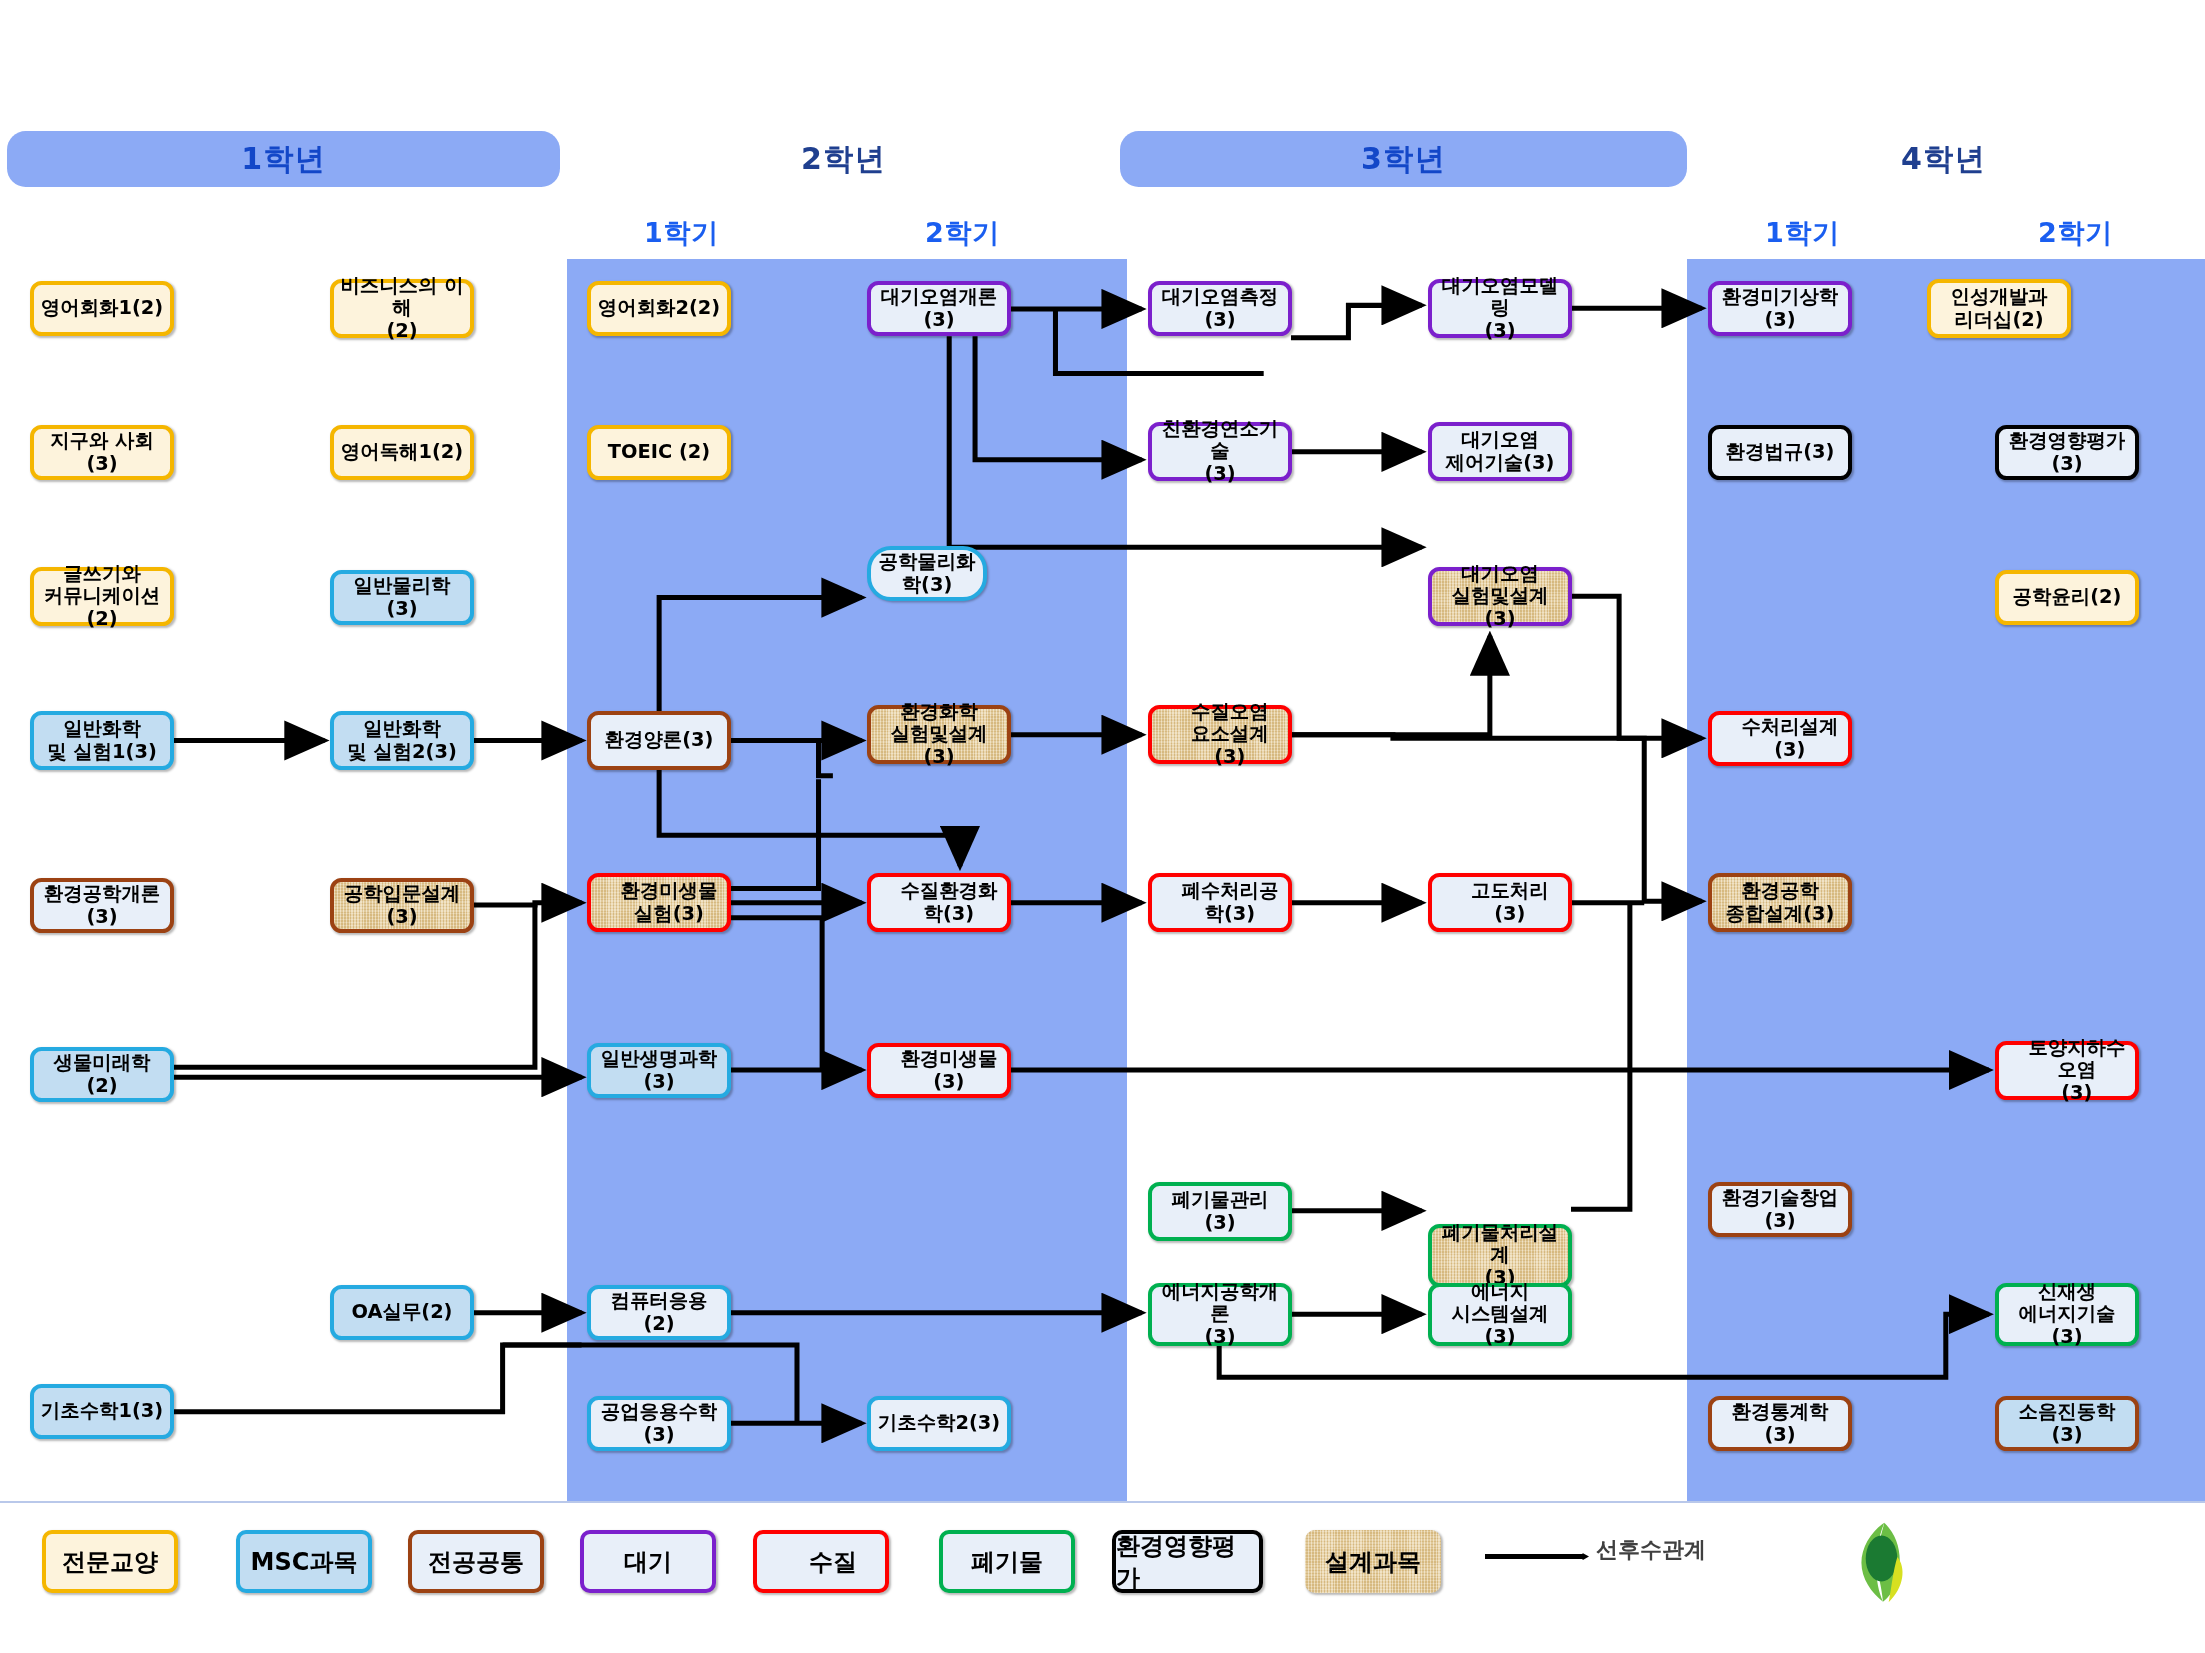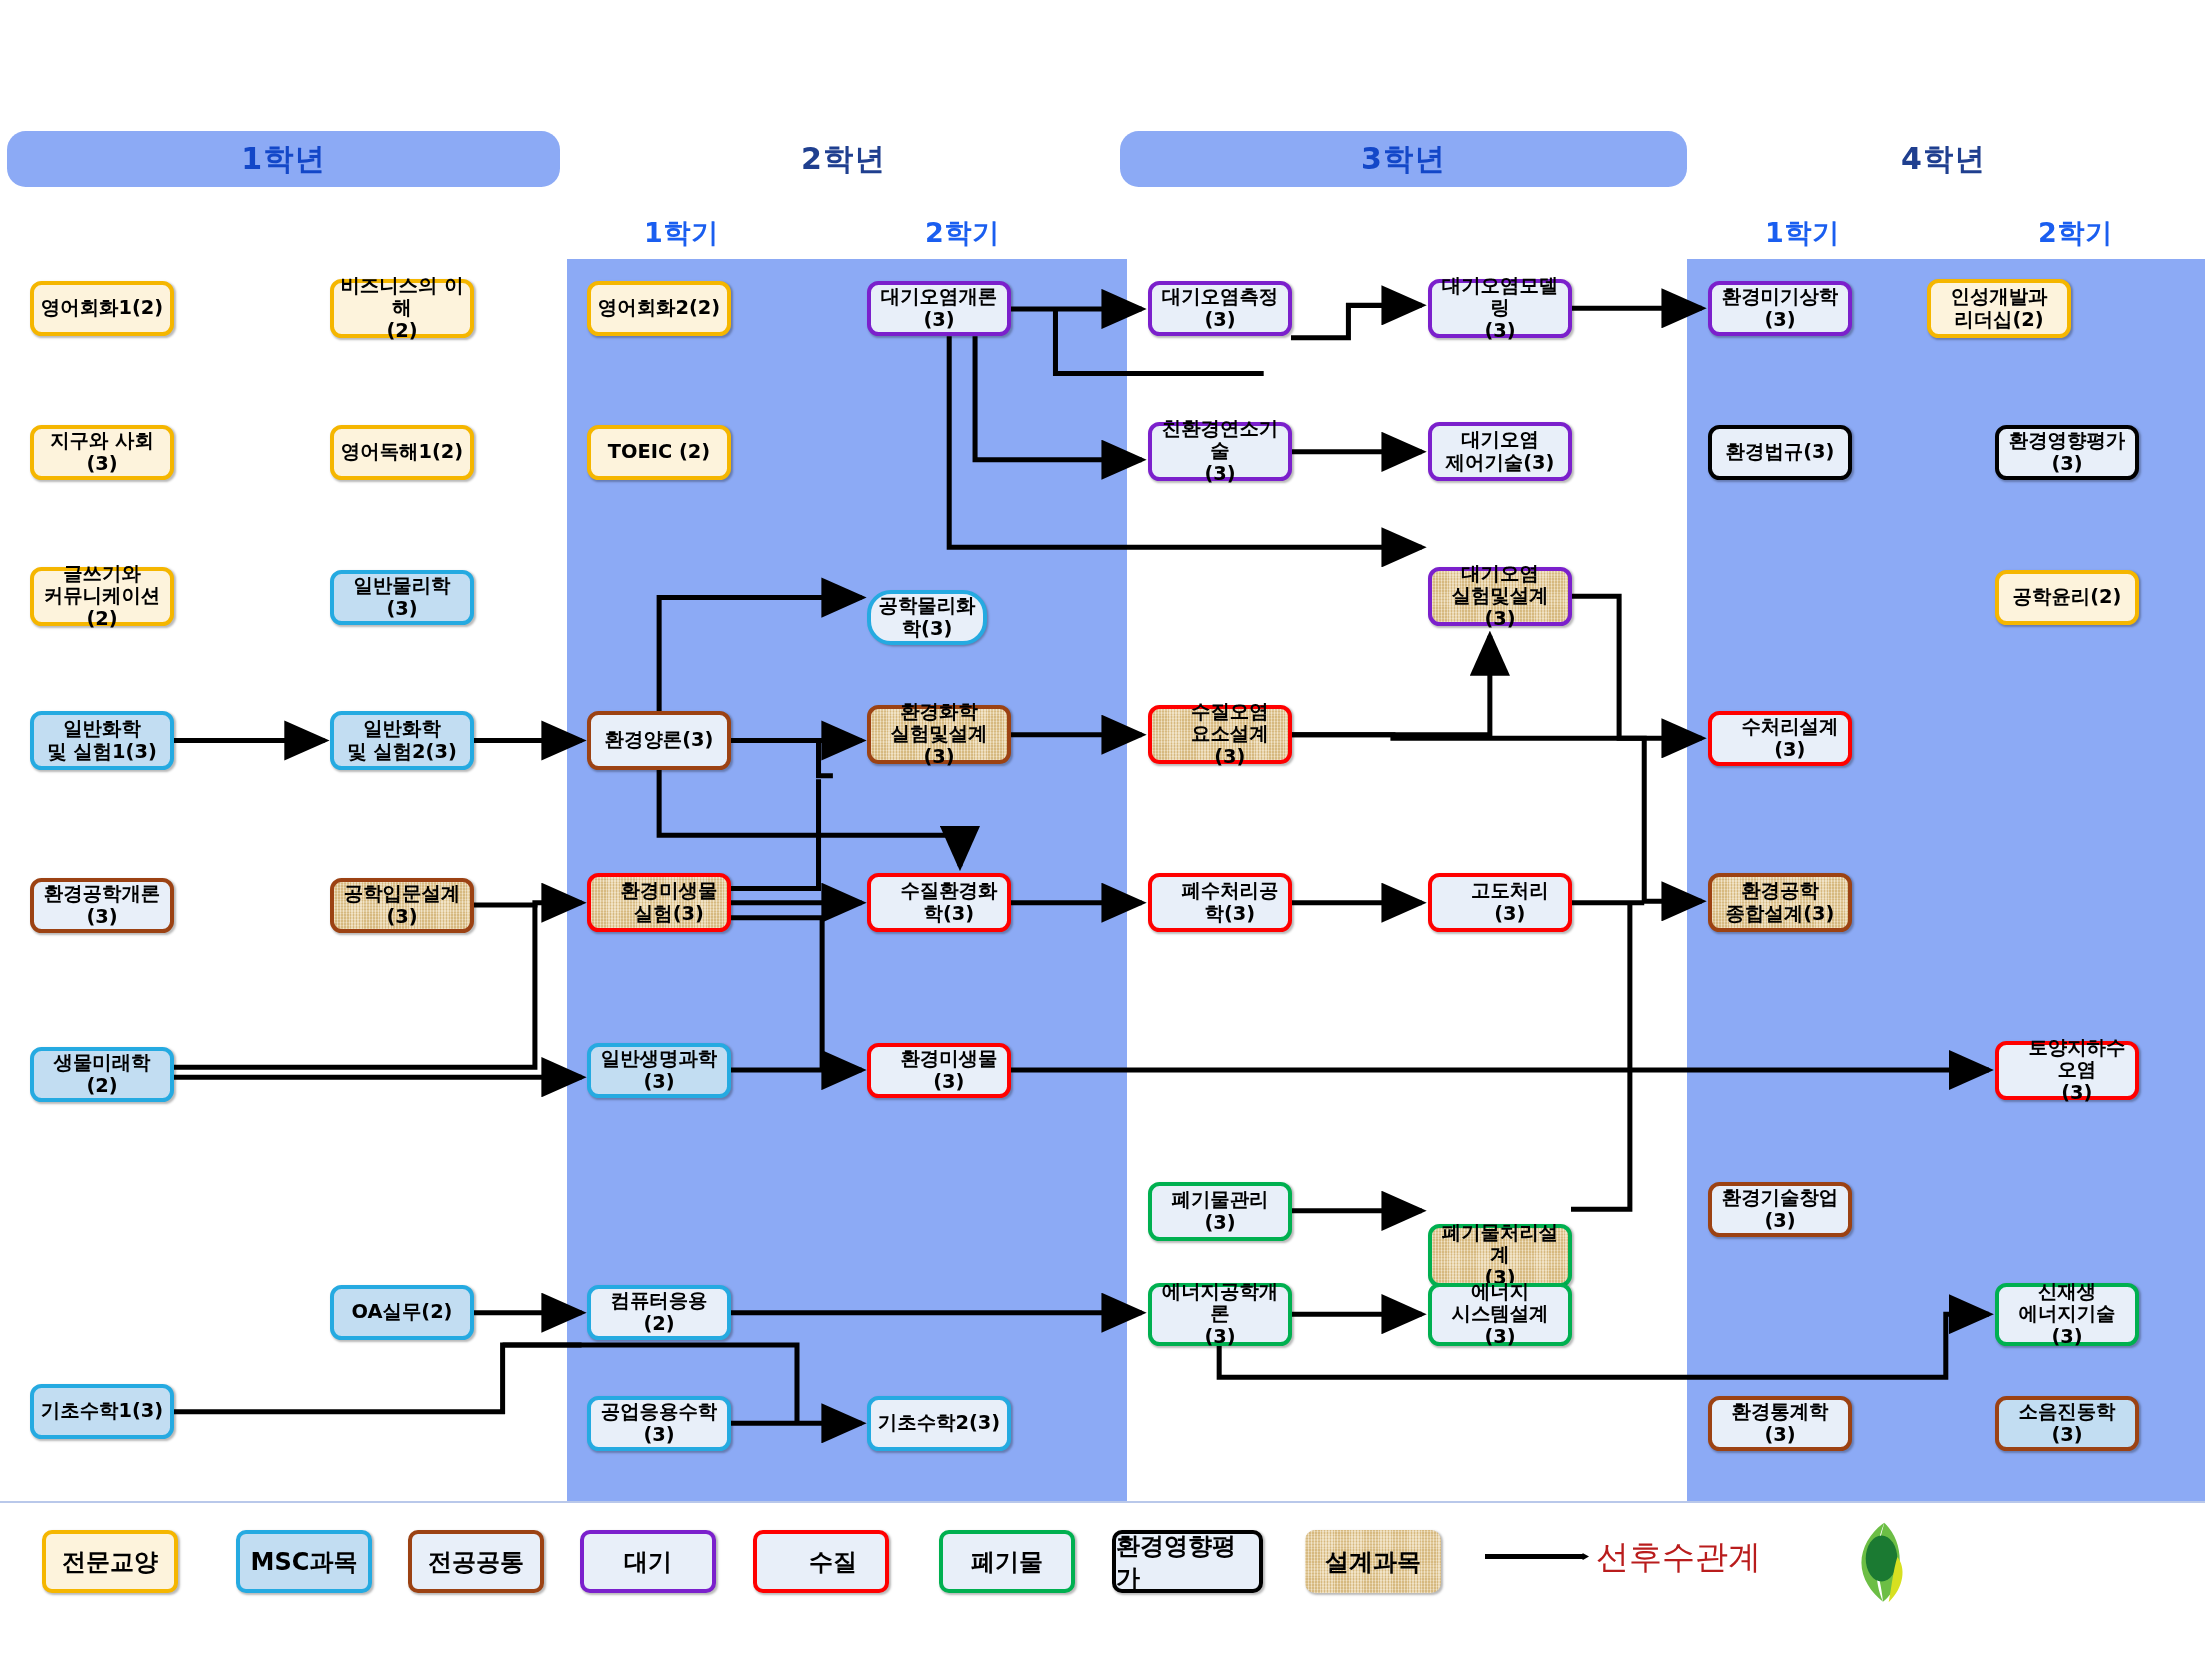--- a/index.html
+++ b/index.html
@@ -59,21 +59,21 @@
 
   
   #legendbar{position:absolute;left:0;top:1501px;width:2205px;height:153px;
              background:#fff;border-top:2.2px solid #b9c8ea;}
   .lgbox{position:absolute;top:1530px;height:63px;box-sizing:border-box;
          display:flex;align-items:center;justify-content:center;border-radius:10px;
          font-size:24px;font-weight:bold;color:#000;
          font-family:"DejaVu Sans","Liberation Sans",sans-serif;
          box-shadow:1.4px 1.4px 2.2px rgba(0,0,0,0.28);}
   #lg-arrow{position:absolute;top:1553px;left:1485px;width:104px;height:7.2px;}
-  #lg-arrow-label{position:absolute;top:1535px;left:1596px;font-size:33px;font-weight:normal;color:#b91c1c;
+  #lg-arrow-label{position:absolute;top:1535px;left:1596px;font-size:22px;font-weight:bold;color:#404040;
          font-family:"DejaVu Sans","Liberation Sans",sans-serif;}
   #logo{position:absolute;top:1521px;left:1837px;width:359px;height:83px;}
   #logo-text{position:absolute;top:1542px;left:1939px;font-size:29px;font-weight:bold;color:#111;
          font-family:"DejaVu Sans","Liberation Sans",sans-serif;letter-spacing:0.7px;}
 </style>
 </head>
 <body>
 
 <div id="page">
 
@@ -288,21 +288,21 @@
       <div class="box f-paleblue b-cyan" style="left: 587px; top: 1396px; width: 144px; height: 55px;">
         <div>
           <span>공업응용수학(3)</span>
         </div>
       </div>
       <div class="box f-paleblue b-purple" style="left: 867px; top: 281px; width: 144px; height: 55px;">
         <div>
           <span>대기오염개론(3)</span>
         </div>
       </div>
-      <div class="box f-paleblue b-cyan" style="left: 867px; top: 590px; width: 120px; height: 55px; border-radius: 24px;">
+      <div class="box f-paleblue b-cyan" style="left: 867px; top: 546px; width: 120px; height: 55px; border-radius: 24px;">
         <div>
           <span>공학물리화학(3)</span>
         </div>
       </div>
       <div class="box f-kraft b-brown" style="left: 867px; top: 705px; width: 144px; height: 59px;">
         <div>
           <span>환경화학</span>
           <span>실험및설계(3)</span>
         </div>
       </div>

